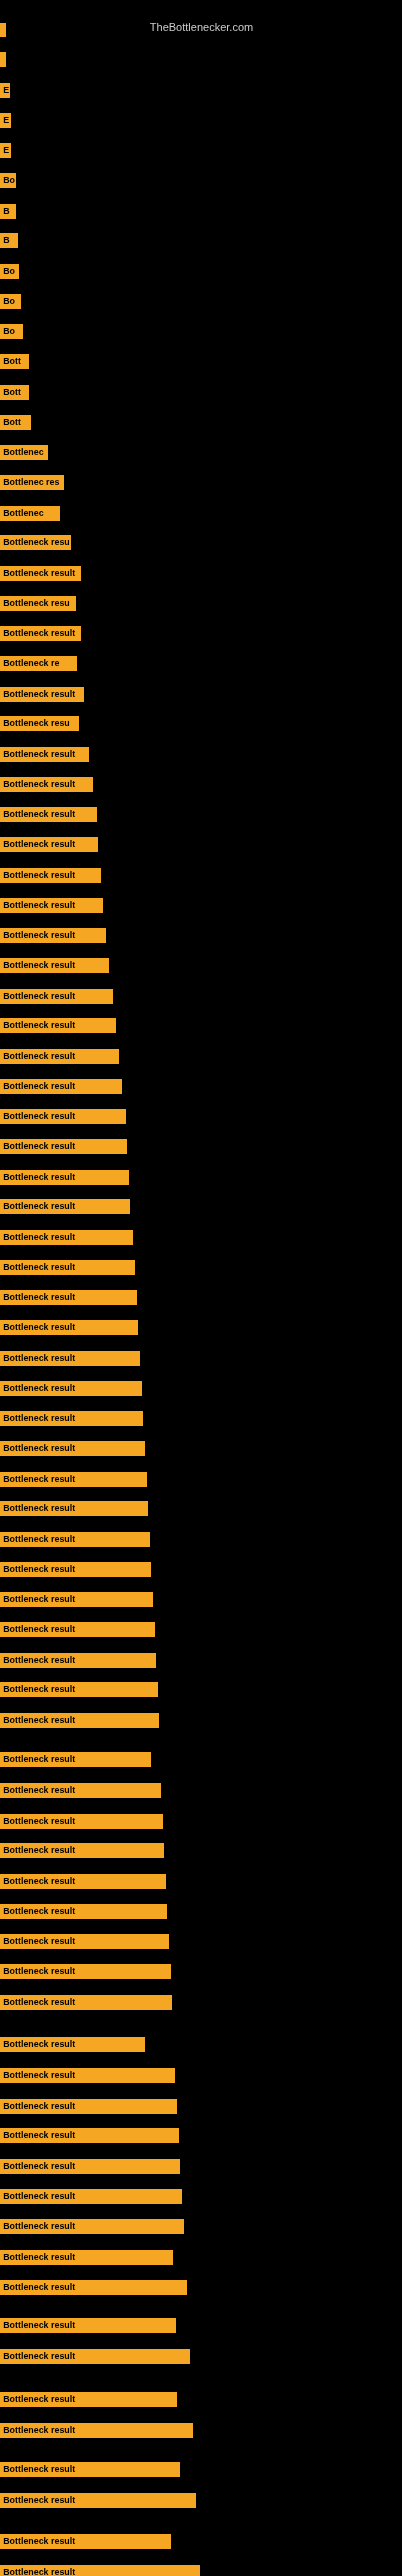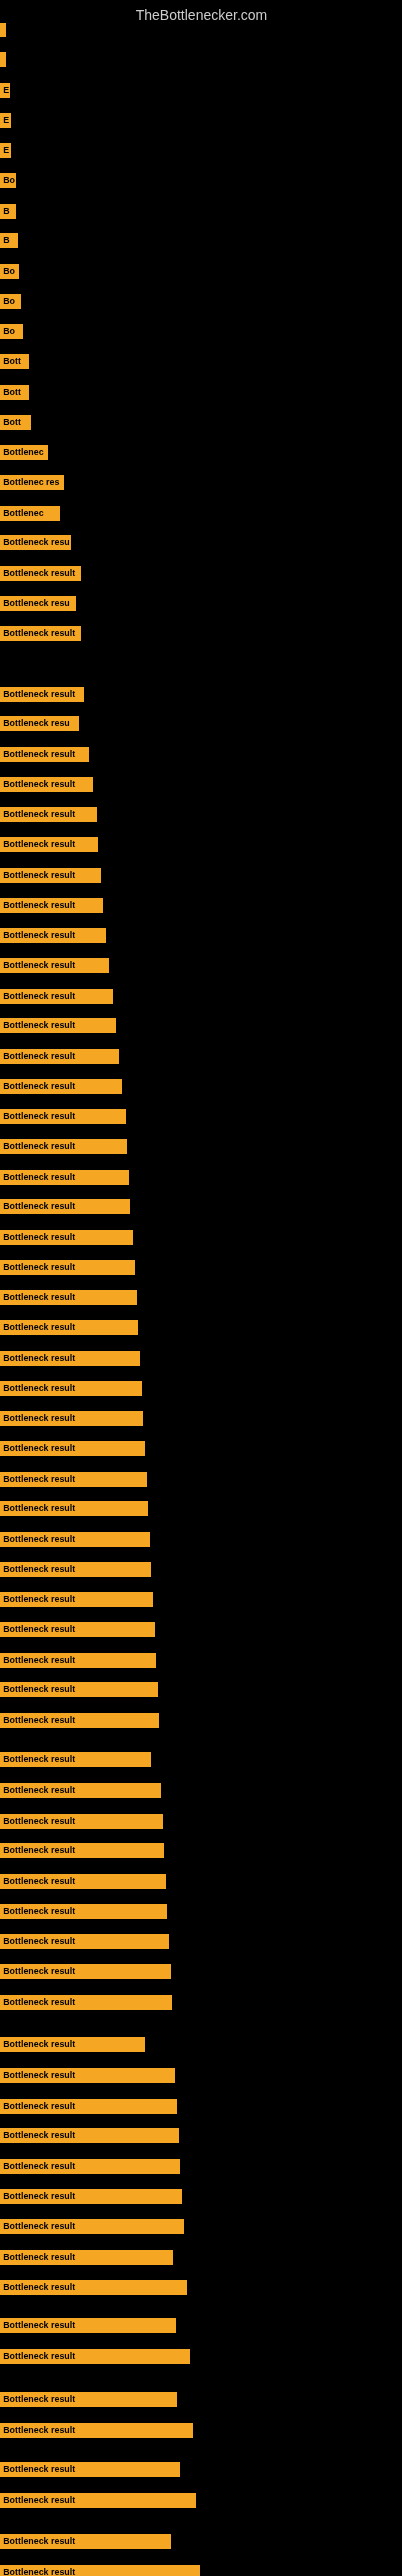--- a/index.html
+++ b/index.html
@@ -11,23 +11,23 @@
     body {
       width: 403px;
       min-height: 2576px;
       background-color: #000000;
       font-family: Arial, sans-serif;
       position: relative;
     }
 
     .site-title {
       color: #cccccc;
-      font-size: 14px;
+      font-size: 11px;
       text-align: center;
-      padding: 7px 0;
+      padding: 21px 0;
       font-weight: normal;
     }
 
     .chart-container {
       position: relative;
       width: 403px;
       height: 2576px;
       background-color: #000000;
     }
 
@@ -113,20 +113,23 @@
     </div>
     <div class="bar-row" style="top: 566px;">
       <div class="bar-label" style="width: 81px; min-width: 81px; max-width: 81px;">Bottleneck result</div>
     </div>
     <div class="bar-row" style="top: 596px;">
       <div class="bar-label" style="width: 76px; min-width: 76px; max-width: 76px;">Bottleneck resu</div>
     </div>
     <div class="bar-row" style="top: 626px;">
       <div class="bar-label" style="width: 81px; min-width: 81px; max-width: 81px;">Bottleneck result</div>
     </div>
+    <div class="bar-row" style="top: 656px;">
+      <div class="bar-label" style="width: 77px; min-width: 77px; max-width: 77px;">Bottleneck re</div>
+    </div>
     <div class="bar-row" style="top: 687px;">
       <div class="bar-label" style="width: 84px; min-width: 84px; max-width: 84px;">Bottleneck result</div>
     </div>
     <div class="bar-row" style="top: 716px;">
       <div class="bar-label" style="width: 79px; min-width: 79px; max-width: 79px;">Bottleneck resu</div>
     </div>
     <div class="bar-row" style="top: 747px;">
       <div class="bar-label" style="width: 89px; min-width: 89px; max-width: 89px;">Bottleneck result</div>
     </div>
     <div class="bar-row" style="top: 777px;">

